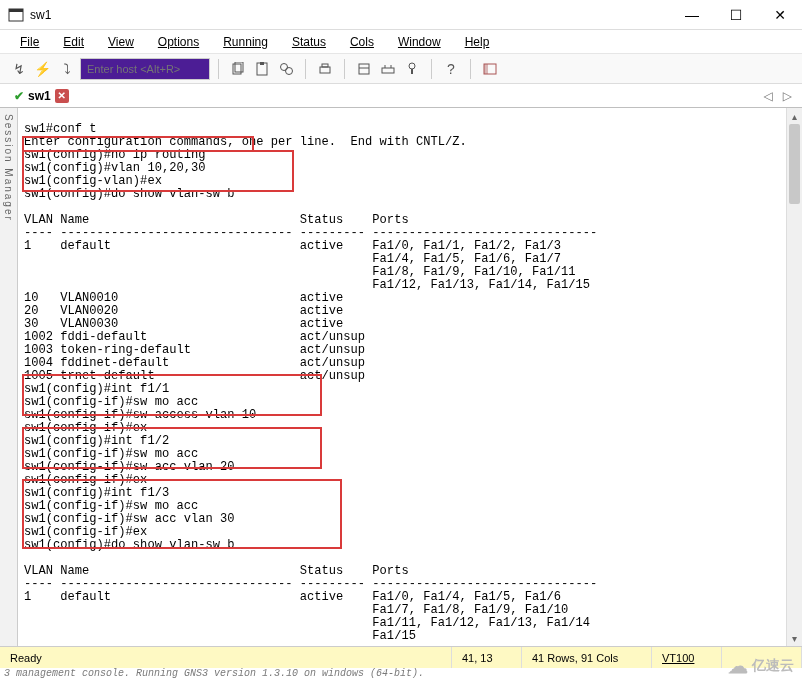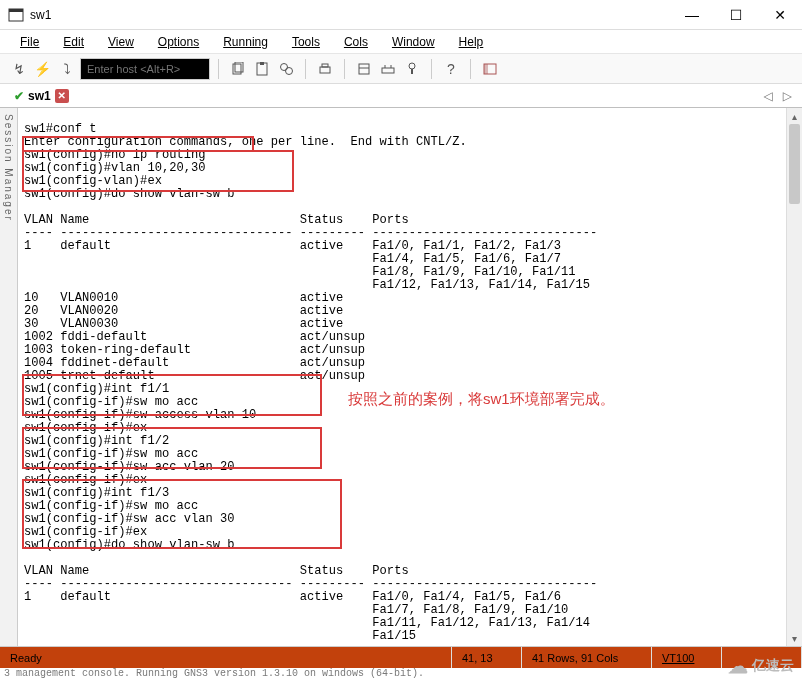--- a/index.html
+++ b/index.html
@@ -8,40 +8,40 @@
   .titlebar-left { display: flex; align-items: center; gap: 6px; }
   .titlebar-left .app-icon { width: 16px; height: 16px; display:inline-flex; align-items:center; justify-content:center;}
   .titlebar-left .title { font-size: 12px; }
   .win-controls { display: flex; }
   .win-controls div { width: 44px; height: 30px; display: flex; align-items: center; justify-content: center; font-size: 14px; font-family: "Segoe UI Symbol", sans-serif; }
   .menubar { height: 24px; display: flex; align-items: center; padding: 0 10px; gap: 4px; border-bottom: 1px solid #e6e6e6; }
   .menubar span { padding: 3px 10px; font-size: 12px; text-decoration: underline; }
   .toolbar { height: 30px; display: flex; align-items: center; padding: 0 8px; gap: 2px; border-bottom: 1px solid #dcdcdc; background: #f9f9f9; }
   .tb-btn { width: 22px; height: 22px; display: flex; align-items: center; justify-content: center; color: #555; font-size: 14px; }
   .tb-sep { width: 1px; height: 20px; background: #ccc; margin: 0 6px; }
-  .host-input { height: 22px; width: 130px; border: 1px solid #ccc; padding: 0 6px; color: #888; font-size: 11px; background: #000000; }
+  .host-input { height: 22px; width: 130px; border: 1px solid #ccc; padding: 0 6px; color: #888; font-size: 11px; background: #4c1d95; }
   .tabstrip { height: 24px; display: flex; align-items: center; padding: 0 6px; border-bottom: 1px solid #bfbfbf; justify-content: space-between; background:#fff;}
   .tabstrip-left { display: flex; align-items: center; gap: 4px; }
   .tab { display: flex; align-items: center; gap: 4px; padding: 2px 8px; font-size: 12px; font-weight: bold; }
   .tab .check { color: #2e9e2e; font-weight: bold; }
   .tab .close { width: 14px; height: 14px; background: #c94f4f; color: #fff; font-size: 10px; display:flex; align-items:center; justify-content:center; border-radius:2px;}
   .tabstrip-right { display:flex; gap:2px; color:#777; }
   .tabstrip-right span { padding:0 4px; }
   .body-row { display: flex; height: calc(682px - 30px - 24px - 30px - 24px - 22px - 14px); }
   .session-mgr { width: 18px; border-right: 1px solid #ccc; background: #f2f2f2; writing-mode: vertical-rl; text-orientation: mixed; font-size: 10px; color: #666; display:flex; align-items:center; justify-content:flex-start; padding-top:6px; letter-spacing: 2px;}
   .terminal-wrap { flex: 1; position: relative; overflow: hidden; }
   .terminal { font-family: "Courier New", monospace; font-size: 12.1px; line-height: 13px; white-space: pre; padding: 2px 6px; color: #000; position:relative; }
   .annotation { position: absolute; color: #d93a3a; font-family: SimSun, "Microsoft YaHei", sans-serif; font-size: 15px; }
   .scrollbar-v { position: absolute; right: 0; top: 0; bottom: 0; width: 16px; background: #f0f0f0; border-left:1px solid #ddd;}
   .scrollbar-v .arrow { height:16px; display:flex; align-items:center; justify-content:center; color:#666; font-size:10px;}
   .scrollbar-v .thumb { position:absolute; top:16px; left:2px; right:2px; height:80px; background:#c8c8c8; border-radius:2px;}
-  .statusbar { height: 22px; border-top: 1px solid #ccc; background: #c2410c; display: flex; align-items: center; font-size: 11px; }
+  .statusbar { height: 22px; border-top: 1px solid #ccc; background: #fef9c3; display: flex; align-items: center; font-size: 11px; }
   .statusbar .cell { padding: 0 10px; border-right: 1px solid #ddd; height:100%; display:flex; align-items:center;}
   .statusbar .cell.flex { flex: 1; }
-  .footer { height: 14px; font-family: "Courier New", monospace; font-size: 10px; color: #7a7a7a; padding: 0 4px; overflow:hidden; white-space:nowrap;}
+  .footer { height: 14px; font-family: "Courier New", monospace; font-size: 10px; color: #7a7a7a; padding: 0 4px; overflow:hidden; white-space:nowrap;font-style:italic;}
   .watermark { position: absolute; right: 8px; bottom: 4px; display:flex; align-items:center; gap:4px; color:#bcbcbc; font-size:14px; font-weight:bold;}
   .watermark .cloud { font-size:20px; }
   svg { display:block; }
   .rb-abs { position:absolute; border:2px solid #d93a3a; pointer-events:none; }
 </style>
 </head>
 <body>
 
 <div class="titlebar">
   <div class="titlebar-left">
@@ -59,21 +59,21 @@
     <div>✕</div>
   </div>
 </div>
 
 <div class="menubar">
   <span>File</span>
   <span>Edit</span>
   <span>View</span>
   <span>Options</span>
   <span>Running</span>
-  <span>Tools</span>
+  <span>Status</span>
   <span>Cols</span>
   <span>Window</span>
   <span>Help</span>
 </div>
 
 <div class="toolbar">
   <span class="tb-btn">↯</span>
   <span class="tb-btn">⚡</span>
   <span class="tb-btn">⤵</span>
   <input class="host-input" placeholder="Enter host &lt;Alt+R&gt;" style="">
@@ -193,21 +193,20 @@
 <span>                                                Fa1/11, Fa1/12, Fa1/13, Fa1/14</span>
 <span>                                                Fa1/15</span>
 
     </div>
 
     <div class="rb-abs" style="left:4px; top:28px; width:232px; height:16px;"></div>
     <div class="rb-abs" style="left:4px; top:42px; width:272px; height:42px;"></div>
     <div class="rb-abs" style="left:4px; top:266px; width:300px; height:42px;"></div>
     <div class="rb-abs" style="left:4px; top:319px; width:300px; height:42px;"></div>
     <div class="rb-abs" style="left:4px; top:371px; width:320px; height:70px;"></div>
-    <div class="annotation" style="left:330px; top:282px;">按照之前的案例，将sw1环境部署完成。</div>
     <div class="scrollbar-v">
       <div class="arrow">▴</div>
       <div class="thumb"></div>
       <div class="arrow" style="position:absolute;bottom:0;left:0;right:0;">▾</div>
     </div>
   </div>
 </div>
 
 <div class="statusbar">
   <div class="cell flex">Ready</div>

